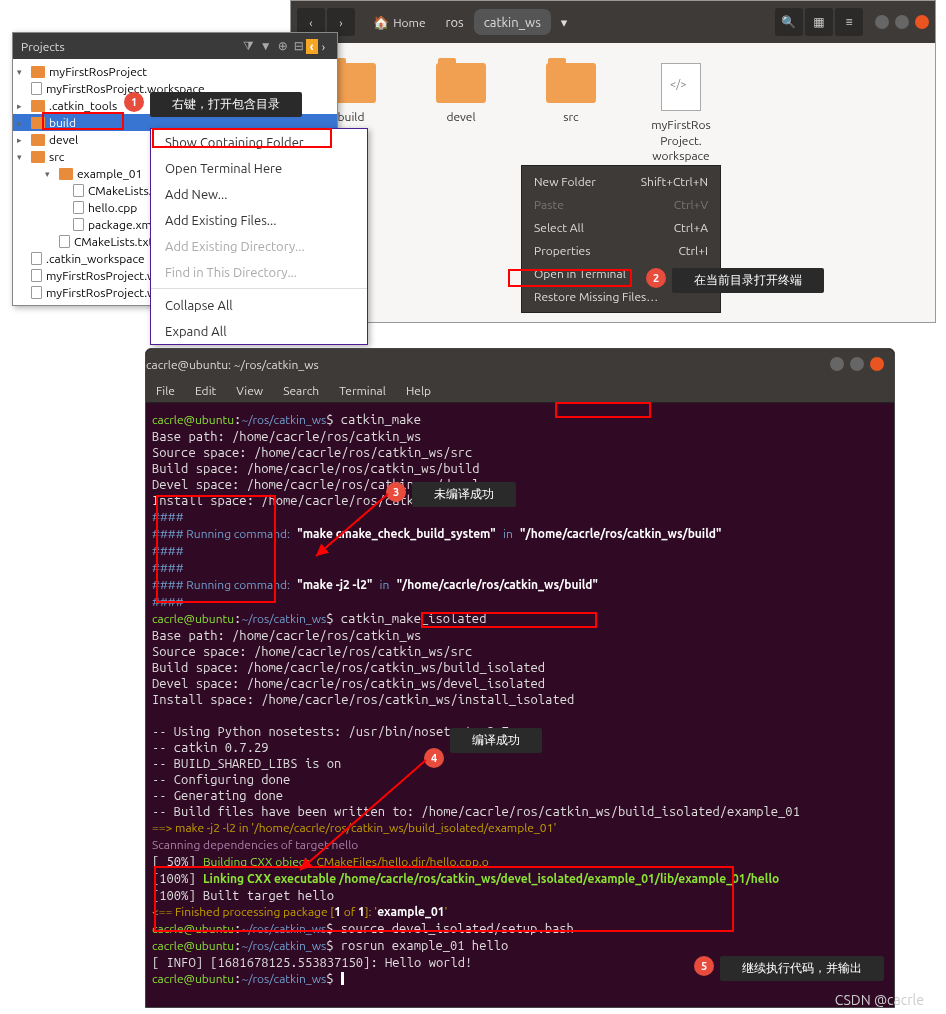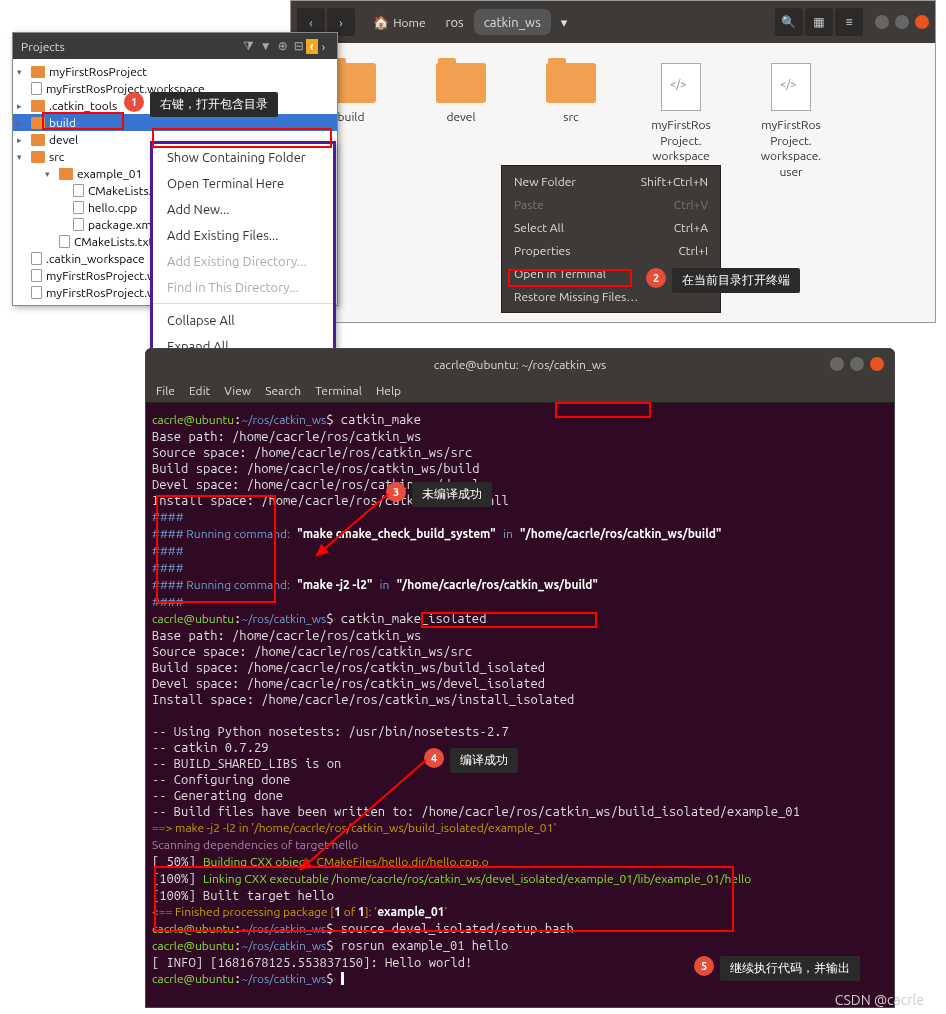--- a/index.html
+++ b/index.html
@@ -17,47 +17,47 @@
 .win-btns{display:flex;gap:6px;margin-left:8px}
 .win-btn{width:14px;height:14px;border-radius:50%;background:#666}
 .win-close{background:#e95420}
 .naut-body{padding:20px;display:flex;gap:30px}
 .folder{display:flex;flex-direction:column;align-items:center;width:80px;text-align:center}
 .folder-icon{width:50px;height:40px;background:#f0a050;border-radius:3px;margin-bottom:6px;position:relative}
 .folder-icon:before{content:"";position:absolute;top:-5px;left:2px;width:18px;height:7px;background:#f0a050;border-radius:2px 2px 0 0}
 .doc-icon{width:40px;height:48px;background:#fff;border:1px solid #aaa;margin-bottom:6px;position:relative}
 .doc-icon:after{content:"</>";position:absolute;top:14px;left:8px;color:#888;font-size:11px}
 .folder-label{font-size:12px;color:#333;line-height:1.3}
-.naut-menu{position:absolute;right:214px;top:164px;width:220px;background:#3d3a37;border:1px solid #222;padding:4px 0}
+.naut-menu{position:absolute;right:214px;top:164px;width:200px;background:#3d3a37;border:1px solid #222;padding:4px 0}
 .nm-item{padding:5px 12px;color:#ddd;display:flex;justify-content:space-between;font-size:13px}
 .nm-item.disabled{color:#777}
 .ide{position:absolute;left:12px;top:32px;width:326px;background:#f4f4f4;border:1px solid #888;box-shadow:2px 2px 6px rgba(0,0,0,.3)}
 .ide-head{background:#3a3a3a;color:#ddd;padding:4px 8px;display:flex;align-items:center;font-size:12px}
 .ide-head span:first-child{flex:1}
 .ide-tools{display:flex;gap:2px;color:#aaa}
 .ide-tools span{padding:2px}
 .chev{background:#f5a623;color:#fff;padding:1px 4px;font-weight:bold}
 .tree{padding:4px 0;background:#fff}
 .tree-row{display:flex;align-items:center;padding:2px 4px;gap:4px;font-size:12px}
 .tree-row.sel{background:#3874d1;color:#fff}
 .indent1{}.indent2{padding-left:32px}.indent3{padding-left:46px}
 .tw{width:10px;color:#666;font-size:9px}
 .fi{width:14px;height:12px;background:#e88b3a;border-radius:1px;display:inline-block}
 .fi.doc{background:#fff;border:1px solid #999;width:11px;height:13px}
-.ctx-menu{position:absolute;left:150px;top:141px;width:186px;background:#fff;border:3px solid #4c1d95;box-shadow:2px 2px 6px rgba(0,0,0,.3)}
+.ctx-menu{position:absolute;left:150px;top:128px;width:218px;background:#fff;border:1px solid #4c1d95;box-shadow:2px 2px 6px rgba(0,0,0,.3)}
 .ctx-item{padding:6px 14px;font-size:13px;color:#333}
 .ctx-item.disabled{color:#aaa}
 .ctx-sep{height:1px;background:#ddd;margin:3px 0}
 .redbox{position:absolute;border:2px solid red}
 .badge{position:absolute;width:20px;height:20px;border-radius:50%;background:#e74c3c;color:#fff;display:flex;align-items:center;justify-content:center;font-size:11px;font-weight:bold}
-.hint{position:absolute;background:#2a2a2a;color:#fff;padding:4px 10px;font-size:12px;border-radius:2px}
+.hint{position:absolute;background:#2a2a2a;color:#fff;padding:4px 22px;font-size:12px;border-radius:2px}
 .term{position:absolute;left:145px;top:348px;width:750px;height:660px;background:#300a24;border:1px solid #444;border-radius:6px 6px 0 0}
-.term-head{height:30px;background:#3d3a37;border-radius:6px 6px 0 0;display:flex;align-items:center;justify-content:center;color:#ddd;position:relative;font-size:13px}
+.term-head{height:30px;background:#3d3a37;border-radius:6px 6px 0 0;display:flex;align-items:center;color:#ddd;position:relative;font-size:13px}
 .term-head .win-btns{position:absolute;right:10px}
-.term-menu{height:24px;background:#3d3a37;display:flex;gap:14px;padding:0 10px;align-items:center;color:#ddd;font-size:13px;border-bottom:1px solid #222}
+.term-menu{height:24px;background:#3d3a37;display:flex;gap:20px;padding:0 10px;align-items:center;color:#ddd;font-size:13px;border-bottom:1px solid #222}
 .term-body{padding:8px 6px;font-family:"Ubuntu Mono",monospace;font-size:13px;line-height:16px;color:#ddd;white-space:pre-wrap;word-break:break-all}
 .tg{color:#8ae234}.tb{color:#729fcf}.ty{color:#c4a000}.tm{color:#ad7fa8}.tw2{color:#fff;font-weight:bold}
 .watermark{position:absolute;right:22px;bottom:6px;color:#ccc;font-size:14px}
 </style>
 </head>
 <body>
 
 <div class="nautilus">
   <div class="naut-head">
     <div class="naut-nav">
@@ -92,27 +92,20 @@
       </div>
       <div class="folder">
         <div class="folder-icon"></div>
         <div class="folder-label">src</div>
       </div>
       <div class="folder">
         <div class="doc-icon"></div>
         <div class="folder-label">myFirstRos
 Project.
 workspace</div>
-      </div>
-      <div class="folder">
-        <div class="doc-icon"></div>
-        <div class="folder-label">myFirstRos
-Project.
-workspace.
-user</div>
       </div>
     </div>
   <div class="naut-menu" id="naut-ctx">
       <div class="nm-item">
         <span>New Folder</span>
         <span>Shift+Ctrl+N</span>
       </div>
       <div class="nm-item disabled">
         <span>Paste</span>
         <span>Ctrl+V</span>
@@ -281,38 +274,38 @@
 
 -- Using Python nosetests: /usr/bin/nosetests-2.7
 -- catkin 0.7.29
 -- BUILD_SHARED_LIBS is on
 -- Configuring done
 -- Generating done
 -- Build files have been written to: /home/cacrle/ros/catkin_ws/build_isolated/example_01
 <span class="ty">==&gt; make -j2 -l2 in '/home/cacrle/ros/catkin_ws/build_isolated/example_01'</span>
 <span class="tm">Scanning dependencies of target hello</span>
 [ 50%] <span class="tg">Building CXX object</span> <span class="ty">CMakeFiles/hello.dir/hello.cpp.o</span>
-[100%] <span class="tg" style="font-weight:normal">Linking CXX executable /home/cacrle/ros/catkin_ws/devel_isolated/example_01/lib/example_01/hello</span>
+[100%] <span class="tg" style="font-weight:bold">Linking CXX executable /home/cacrle/ros/catkin_ws/devel_isolated/example_01/lib/example_01/hello</span>
 [100%] Built target hello
 <span class="ty">&lt;== Finished processing package [</span><span class="tw2">1</span><span class="ty"> of </span><span class="tw2">1</span><span class="ty">]: '</span><span class="tw2">example_01</span><span class="ty">'</span>
 <span class="tg">cacrle@ubuntu</span>:<span class="tb">~/ros/catkin_ws</span>$ source devel_isolated/setup.bash
 <span class="tg">cacrle@ubuntu</span>:<span class="tb">~/ros/catkin_ws</span>$ rosrun example_01 hello
 [ INFO] [1681678125.553837150]: Hello world!
 <span class="tg">cacrle@ubuntu</span>:<span class="tb">~/ros/catkin_ws</span>$ <span style="background:#fff">&nbsp;</span></div>
 </div>
 
 <div class="redbox" style="left:555px;top:402px;width:96px;height:16px"></div>
 <div class="redbox" style="left:156px;top:495px;width:120px;height:108px"></div>
 <div class="badge" style="left:386px;top:482px">3</div>
 <div class="hint" style="left:412px;top:482px">未编译成功</div>
 
 <div class="redbox" style="left:421px;top:612px;width:176px;height:16px"></div>
 <div class="redbox" style="left:154px;top:866px;width:580px;height:66px"></div>
 <div class="badge" style="left:424px;top:748px">4</div>
-<div class="hint" style="left:450px;top:748px">编译成功</div>
+<div class="hint" style="left:450px;top:728px">编译成功</div>
 
 <div class="badge" style="left:694px;top:956px">5</div>
 <div class="hint" style="left:720px;top:956px">继续执行代码，并输出</div>
 
 <svg style="position:absolute;left:0;top:0;width:946px;height:1014px;pointer-events:none">
   <defs>
       <marker id="ah" markerWidth="8" markerHeight="8" refX="6" refY="3" orient="auto">
         <path d="M0,0 L6,3 L0,6 Z" fill="red"></path>
       </marker>
     </defs>

